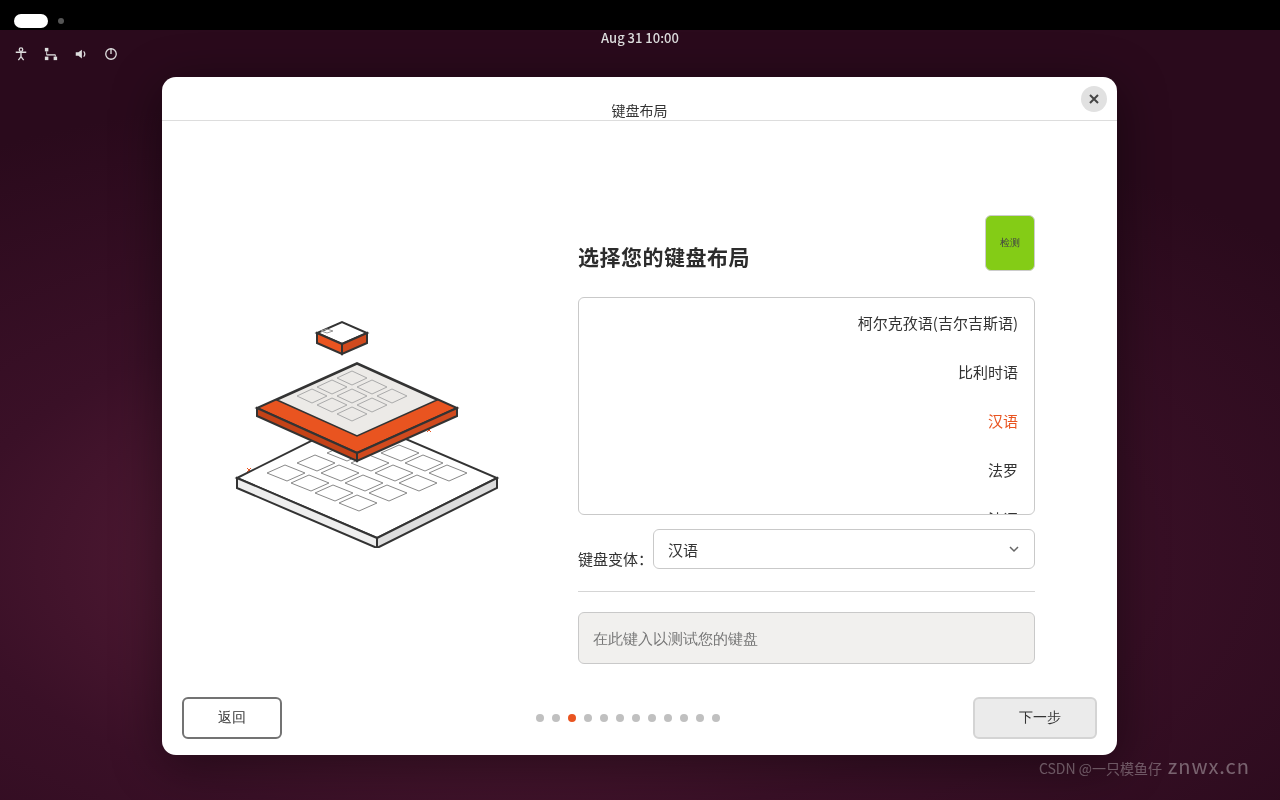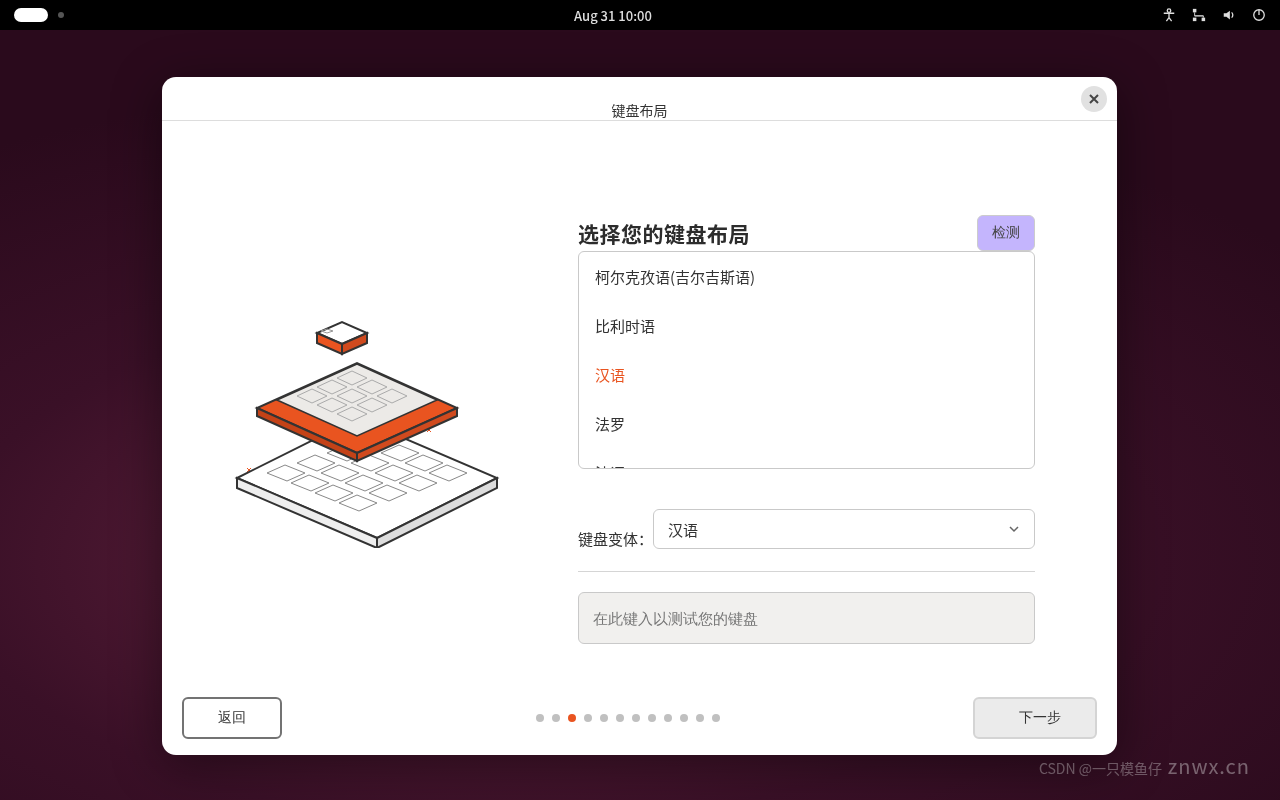--- a/index.html
+++ b/index.html
@@ -4,22 +4,22 @@
 <style>
   * { box-sizing: border-box; margin: 0; padding: 0; }
   body {
     width: 1280px; height: 800px; overflow: hidden;
     font-family: "Noto Sans CJK SC", "Microsoft YaHei", Ubuntu, sans-serif;
     background: radial-gradient(ellipse 80% 60% at 40% 70%, #651a3a 0%, #4a1730 35%, #3a1027 55%, #2a0a1c 100%);
     position: relative; color: #333;
   }
   .topbar {
     position: absolute; top: 0; left: 0; right: 0; height: 30px;
-    background: #000; color: #ddd; display: flex; align-items: center;
-    font-size: 13px; padding: 14px 14px;
+    background: #000; color: #ddd; display: flex; 
+    font-size: 13px; padding: 14px 14px; flex-direction: column;
   }
   .topbar-left { display: flex; align-items: center; gap: 10px; }
   .pill { width: 34px; height: 14px; border-radius: 7px; background: #fff; }
   .dot-dark { width: 6px; height: 6px; border-radius: 50%; background: #555; }
   .topbar-center { flex: 1; text-align: center; font-weight: 500; }
   .topbar-right { display: flex; align-items: center; gap: 16px; }
   .tray-icon { width: 14px; height: 14px; fill: #ddd; }
   .tray-icon.person { stroke: #ddd; stroke-width: 1.5; fill: none; }
 
   .dialog {
@@ -36,29 +36,29 @@
     border-radius: 13px; background: #e1e1e1; display: flex; align-items: center; justify-content: center;
     cursor: pointer;
   }
   .close-btn svg { width: 10px; height: 10px; stroke: #444; stroke-width: 2; }
 
   .content { flex: 1; display: flex; position: relative; }
   .left-pane { flex: 0 0 410px; display: flex; align-items: center; justify-content: center; padding: 40px 20px 20px; }
   .illust { width: 300px; height: 260px; }
 
   .right-pane { flex: 1; padding: 94px 82px 0 6px; }
-  .heading-row { display: flex; align-items: center; justify-content: space-between; }
+  .heading-row { display: flex; align-items: flex-end; justify-content: space-between; margin-bottom: 26px; }
   .heading { font-size: 21px; font-weight: 600; color: #2c2c2c; letter-spacing: 0.5px; }
   .detect-btn {
-    padding: 8px 14px; border: 1px solid #ccc; border-radius: 6px; background: #c4b5fd;
-    font-size: 14px; color: #444; cursor: pointer;
+    padding: 20px 14px; border: 1px solid #ccc; border-radius: 6px; background: #84cc16;
+    font-size: 10px; color: #444; cursor: pointer;
   }
   .layout-list {
     border: 1px solid #c9c9c9; border-radius: 6px; height: 218px; overflow-y: auto;
-    font-size: 15px; color: #333; margin-bottom: 36px;
+    font-size: 15px; color: #333; margin-bottom: 10px; text-align: right;
   }
   .layout-item { padding: 14px 16px; cursor: pointer; }
   .layout-item.selected { color: #e95420; }
   .variant-row { display: flex; align-items: flex-end; margin-bottom: 22px; padding-top:4px; }
   .variant-label { font-size: 15px; color: #333; }
   .select {
     flex: 1; border: 1px solid #c9c9c9; border-radius: 6px; height: 40px;
     display: flex; align-items: center; justify-content: space-between;
     padding: 0 14px; font-size: 15px; color: #333; cursor: pointer; background:#fff;
   }

